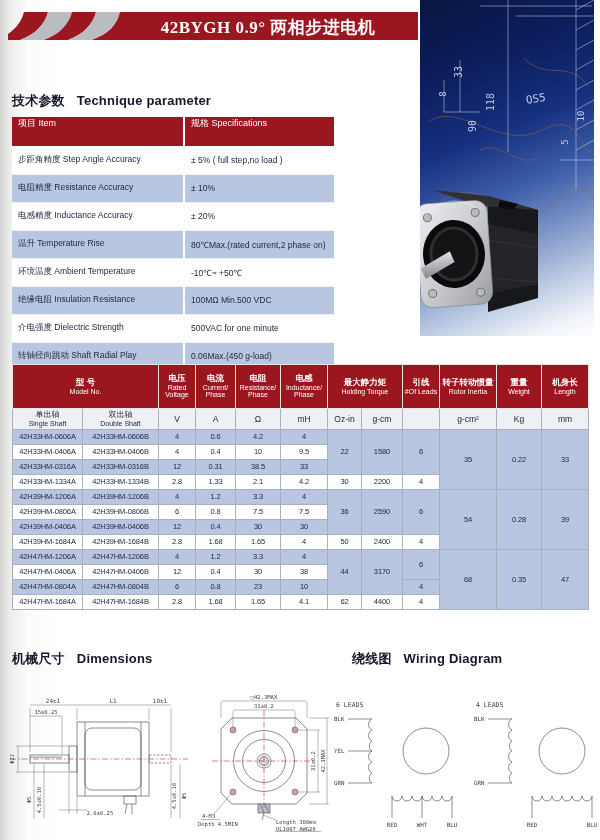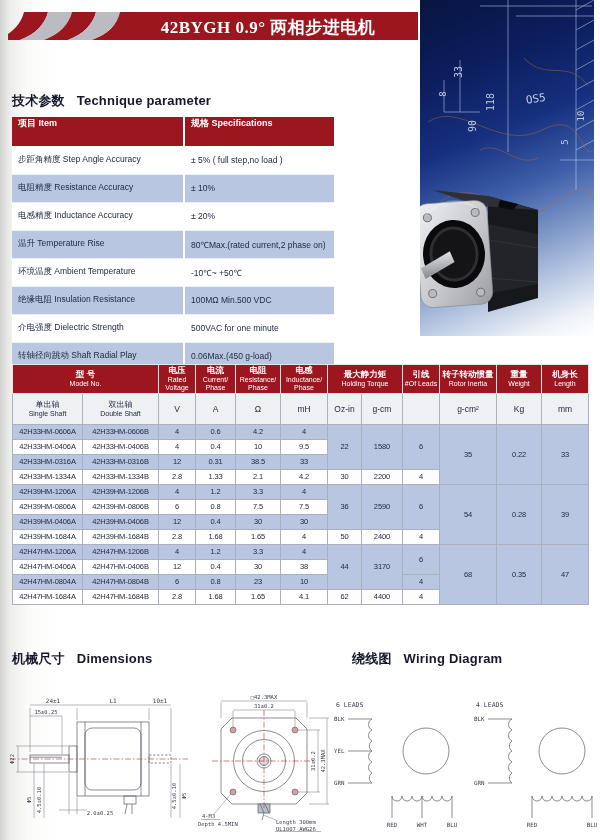--- a/index.html
+++ b/index.html
@@ -12,36 +12,36 @@
   .banner{left:8px;top:8px;width:410px;height:44px}
   
   .photo-panel{left:420px;top:0;width:174px;height:336px;
     background:linear-gradient(158deg,#081540 0%,#0c1e5e 22%,#16307f 40%,#3d5ea8 56%,#7e97c8 70%,#b9c8e2 82%,#eef2f8 93%,#ffffff 100%)}
   .photo-panel svg{display:block;width:174px;height:336px}
   
   .sec-title{font-size:13px;font-weight:bold;color:#14182a;letter-spacing:.2px}
   .sec-title .en{margin-left:12px}
   
   #param-table{left:12px;top:117px;width:322px;border-collapse:collapse;table-layout:fixed}
-  #param-table th{background:#9c1620;color:#fff;font-size:9px;font-weight:bold;text-align:left;
+  #param-table th{background:#9c1620;color:#fff;font-size:9px;font-weight:normal;text-align:left;
     height:14px;padding:0 0 16px 6px}
   #param-table th+th{border-left:2px solid #fdfdfc}
   #param-table td{height:28px;font-size:8.5px;padding:0 0 0 6px;color:#232a3e;
     border-bottom:1.5px solid #eef0f3;background:#fff;white-space:nowrap;overflow:hidden}
   #param-table td+td{border-left:2px solid #fdfdfc}
   #param-table tr.alt td{background:#b9c6e2}
   
   #spec-table{left:12px;top:364px;width:576px;border-collapse:collapse;table-layout:fixed}
   #spec-table th{background:#9c1620;color:#fff;border:1px solid #e9e3e3;vertical-align:middle;
-    padding:1px;height:29px}
+    padding:1px;height:44px}
   #spec-table th .zh{display:block;font-size:8.5px;font-weight:bold;line-height:1.15}
   #spec-table th .en{display:block;font-size:7px;font-weight:normal;line-height:1.1}
   #spec-table td{border:1px solid #aab0bc;text-align:center;font-size:7.5px;color:#232a3e;
     height:15px;line-height:1.05;padding:0;background:#fff;overflow:hidden}
-  #spec-table tr.units td{height:31px;background:#eef0f4;font-size:8.5px}
+  #spec-table tr.units td{height:21px;background:#eef0f4;font-size:8.5px}
   #spec-table tr.units .zh{display:block;font-size:8px;line-height:1.2}
   #spec-table tr.units .en{display:block;font-size:7px;line-height:1.1}
   #spec-table tbody td{letter-spacing:-.1px}
   #spec-table tbody tr.alt td{background:#b9c6e2}
   #spec-table tbody td.wt{background:#fdfdfd}
   
   .drawing text{font-family:"DejaVu Sans Mono",monospace;fill:#3a3f4c}
   .drawing .ln{stroke:#565b68;stroke-width:.7;fill:none}
   .drawing .thin{stroke:#6a7080;stroke-width:.5;fill:none}
   .drawing .red{stroke:#cf4545;stroke-width:.7;fill:none;stroke-dasharray:6 2 1.5 2}

